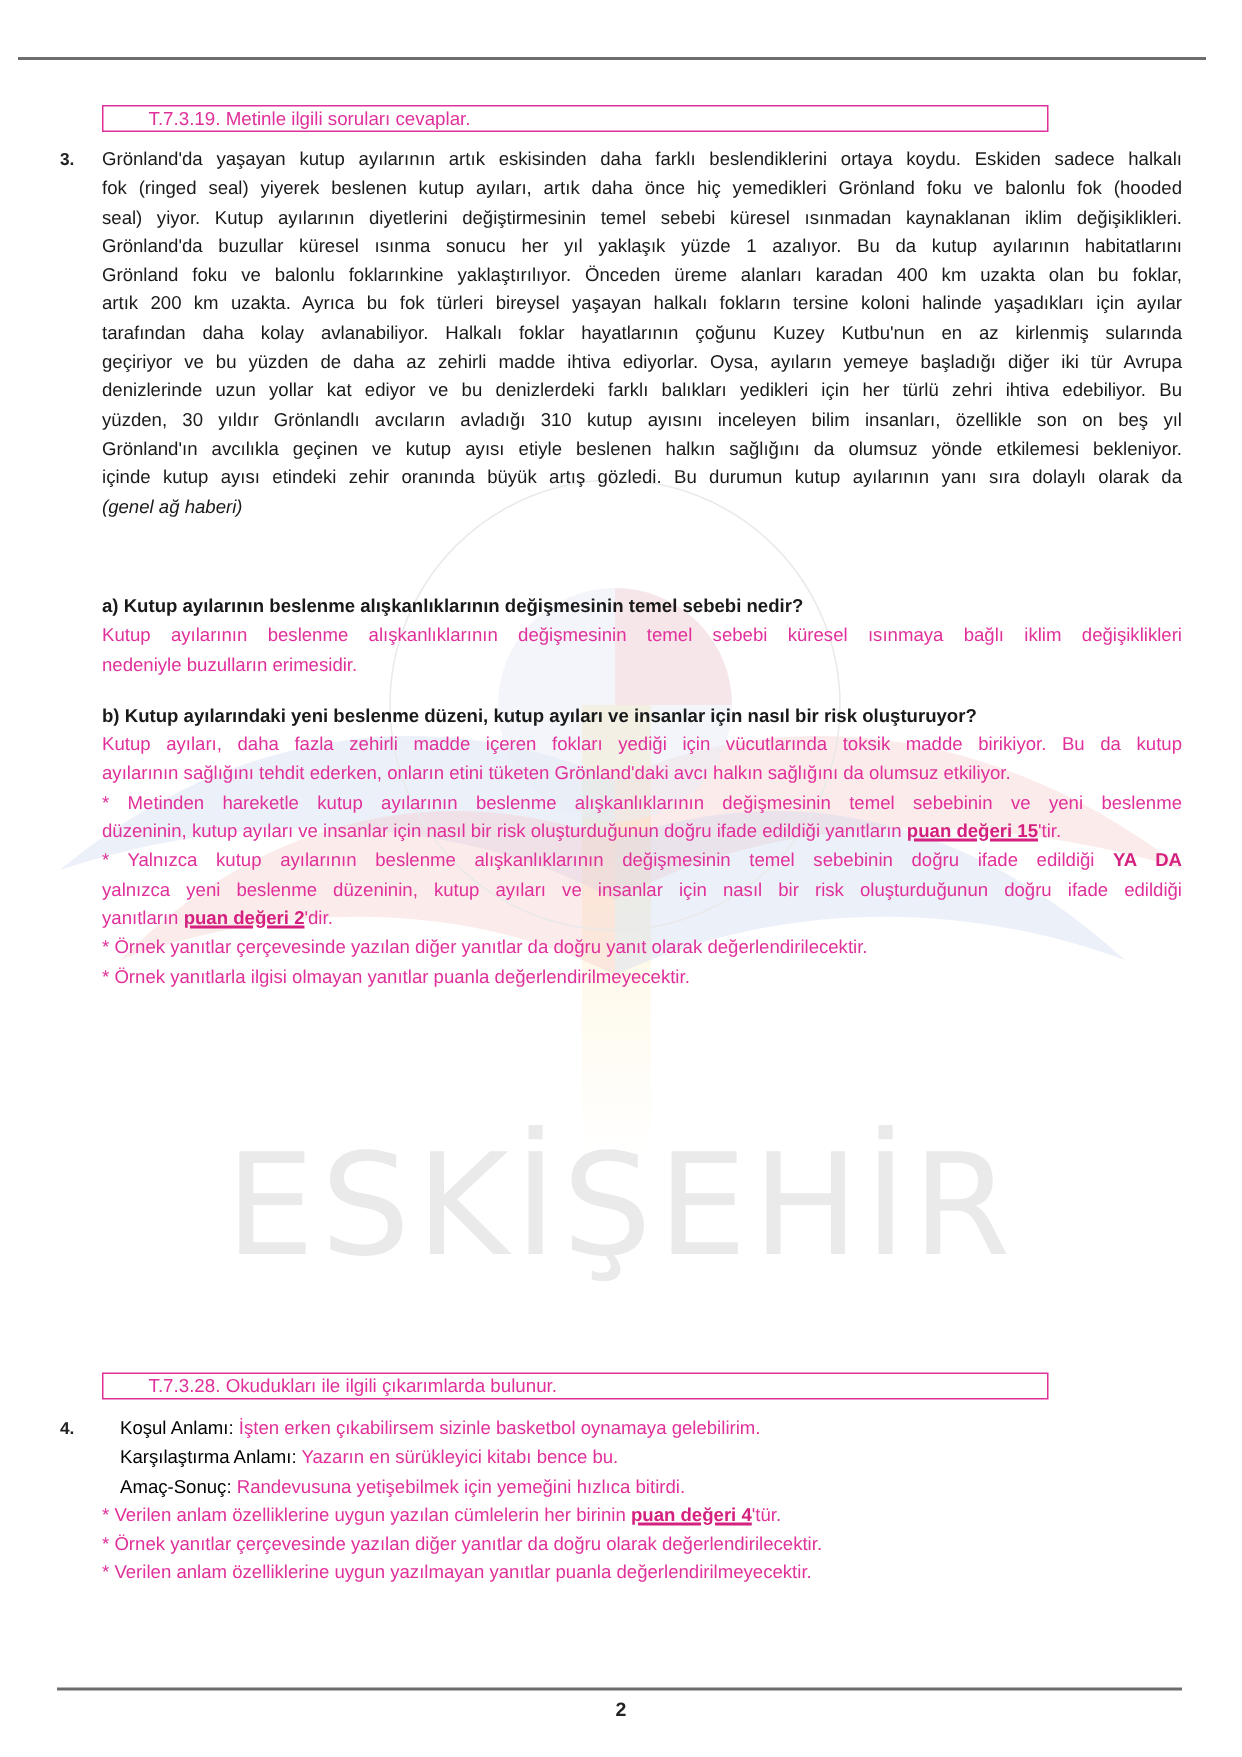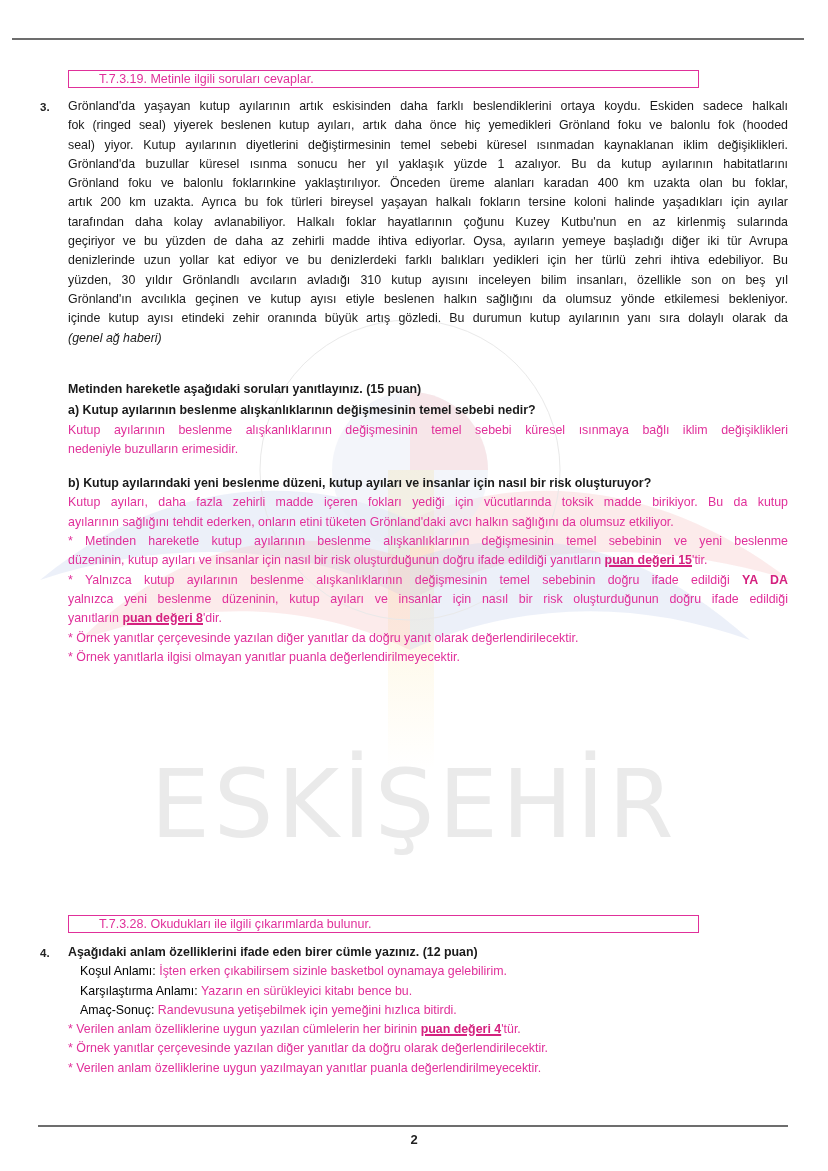--- a/index.html
+++ b/index.html
@@ -85,43 +85,41 @@
       <span class="just-line">tarafından daha kolay avlanabiliyor. Halkalı foklar hayatlarının çoğunu Kuzey Kutbu'nun en az kirlenmiş sularında</span>
       <span class="just-line">geçiriyor ve bu yüzden de daha az zehirli madde ihtiva ediyorlar.  Oysa, ayıların yemeye başladığı diğer iki tür Avrupa</span>
       <span class="just-line">denizlerinde uzun yollar kat ediyor ve bu denizlerdeki farklı balıkları yedikleri için her türlü zehri ihtiva edebiliyor. Bu</span>
       <span class="just-line">yüzden, 30 yıldır Grönlandlı avcıların avladığı 310 kutup ayısını inceleyen bilim insanları, özellikle son on beş yıl</span>
       <span class="just-line">Grönland'ın avcılıkla geçinen ve kutup ayısı etiyle beslenen halkın sağlığını da olumsuz yönde etkilemesi bekleniyor.</span>
       <span class="just-line">içinde kutup ayısı etindeki zehir oranında büyük artış gözledi. Bu durumun kutup ayılarının yanı sıra dolaylı olarak da</span>
       <span class="source">(genel ağ haberi)</span>
     </div>
 
     <div class="block" style="top:380px">
-      <span class="line bold">Metinden hareketle aşağıdaki soruları yanıtlayınız. (15 puan)</span>
-      <span class="line bold" style="margin-top:2px">a) Kutup ayılarının beslenme alışkanlıklarının değişmesinin temel sebebi nedir?</span>
+      <span class="line bold" style="margin-top:15px">a) Kutup ayılarının beslenme alışkanlıklarının değişmesinin temel sebebi nedir?</span>
       <span class="just-line pink">Kutup ayılarının beslenme alışkanlıklarının değişmesinin temel sebebi küresel ısınmaya bağlı iklim değişiklikleri</span>
       <span class="line pink">nedeniyle buzulların erimesidir.</span>
       <span class="line bold" style="margin-top:15px">b) Kutup ayılarındaki yeni beslenme düzeni, kutup ayıları ve insanlar için nasıl bir risk oluşturuyor?</span>
       <span class="just-line pink">Kutup ayıları, daha fazla zehirli madde içeren fokları yediği için vücutlarında toksik madde birikiyor. Bu da kutup</span>
       <span class="line pink">ayılarının sağlığını tehdit ederken, onların etini tüketen Grönland'daki avcı halkın sağlığını da olumsuz etkiliyor.</span>
 
       <span class="just-line pink">* Metinden hareketle kutup ayılarının beslenme alışkanlıklarının değişmesinin temel sebebinin ve yeni beslenme</span>
       <span class="line pink"><span>düzeninin, kutup ayıları ve insanlar için nasıl bir risk oluşturduğunun doğru ifade edildiği yanıtların </span><span class="pink-u">puan değeri 15</span><span>'tir.</span></span>
 
       <span class="just-line pink"><span>* Yalnızca kutup ayılarının beslenme alışkanlıklarının değişmesinin temel sebebinin doğru ifade edildiği </span><span class="bold" style="color:#d4217f">YA DA</span></span>
       <span class="just-line pink">yalnızca yeni beslenme düzeninin, kutup ayıları ve insanlar için nasıl bir risk oluşturduğunun doğru ifade edildiği</span>
-      <span class="line pink"><span>yanıtların </span><span class="pink-u">puan değeri 8</span><span>'dir.</span></span>
+      <span class="line pink"><span>yanıtların </span><span class="pink-u">puan değeri 2</span><span>'dir.</span></span>
       <span class="line pink">* Örnek yanıtlar çerçevesinde yazılan diğer yanıtlar da doğru yanıt olarak değerlendirilecektir.</span>
       <span class="line pink">* Örnek yanıtlarla ilgisi olmayan yanıtlar puanla değerlendirilmeyecektir.</span>
     </div>
 
     <div class="objective-box" style="top:915px">T.7.3.28. Okudukları ile ilgili çıkarımlarda bulunur.</div>
     <div class="q-num" style="top:947px">4.</div>
 
     <div class="block" style="top:943px">
-      <span class="line bold">Aşağıdaki anlam özelliklerini ifade eden birer cümle yazınız. (12 puan)</span>
       <span class="line"><span class="black">Koşul Anlamı: </span><span class="pink">İşten erken çıkabilirsem sizinle basketbol oynamaya gelebilirim.</span></span>
       <span class="line"><span class="black">Karşılaştırma Anlamı: </span><span class="pink">Yazarın en sürükleyici kitabı bence bu.</span></span>
       <span class="line"><span class="black">Amaç-Sonuç: </span><span class="pink">Randevusuna yetişebilmek için yemeğini hızlıca bitirdi.</span></span>
       <span class="line pink"><span>* Verilen anlam özelliklerine uygun yazılan cümlelerin her birinin </span><span class="pink-u">puan değeri 4</span><span>'tür.</span></span>
       <span class="line pink">* Örnek yanıtlar çerçevesinde yazılan diğer yanıtlar da doğru olarak değerlendirilecektir.</span>
       <span class="line pink">* Verilen anlam özelliklerine uygun yazılmayan yanıtlar puanla değerlendirilmeyecektir.</span>
     </div>
 
     <div class="rule bottom"></div>
     <div class="page-number">2</div>

